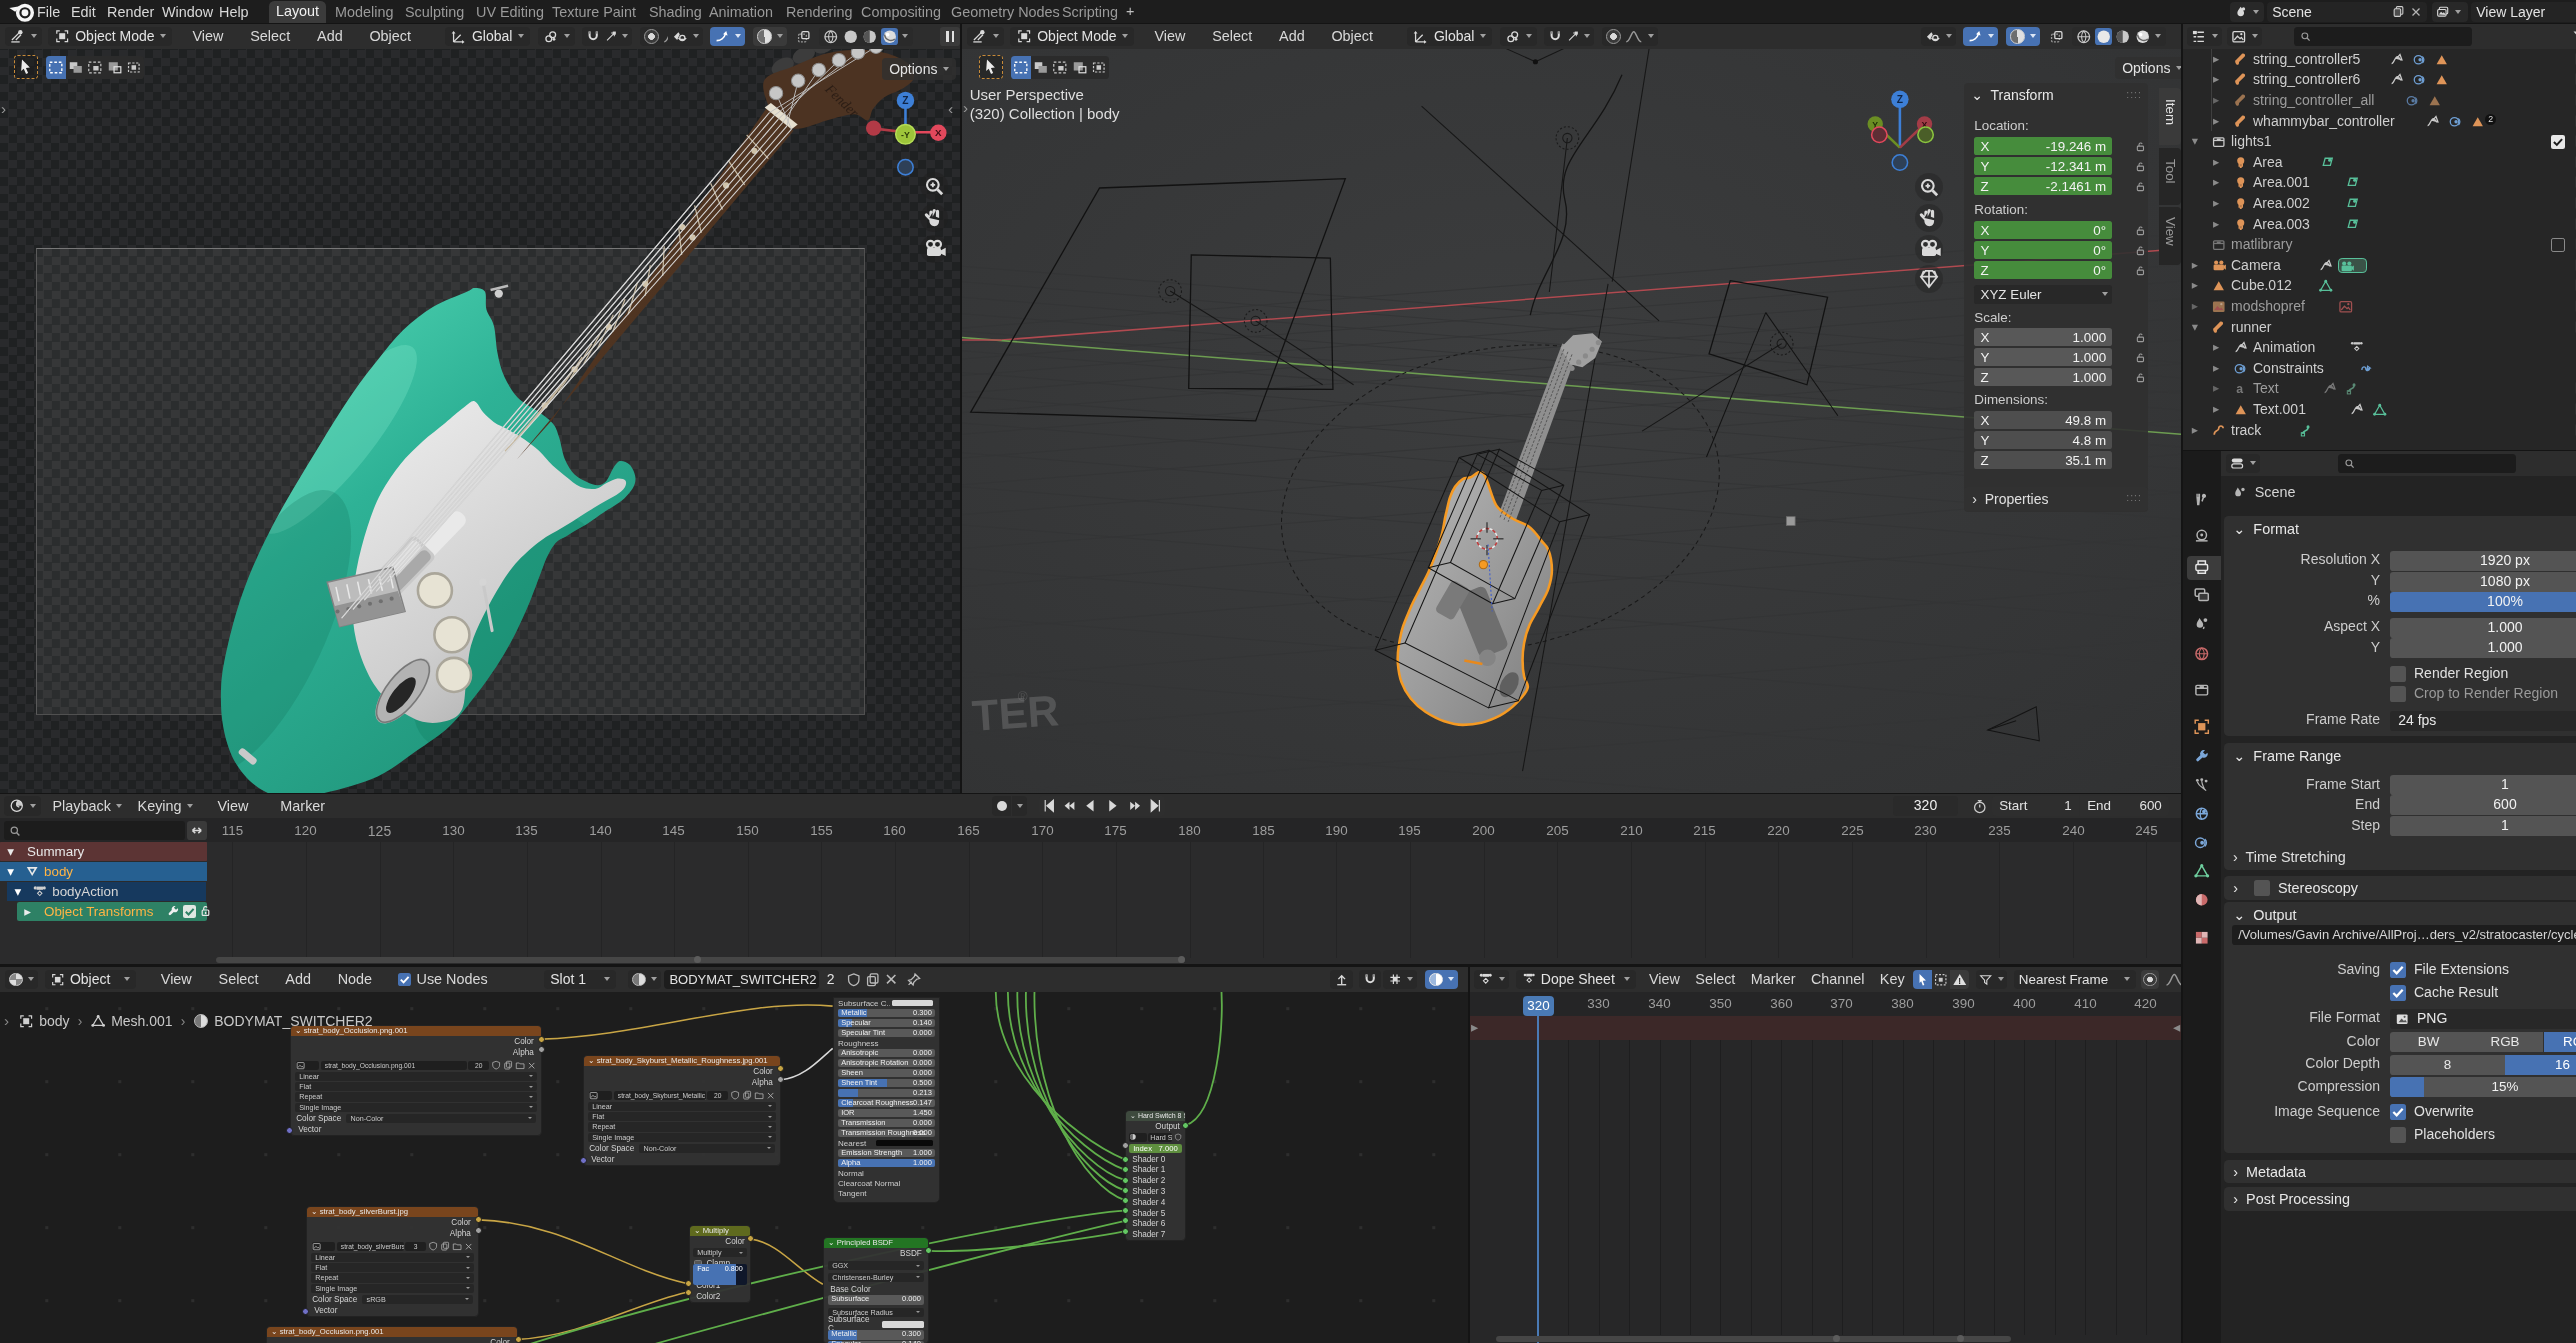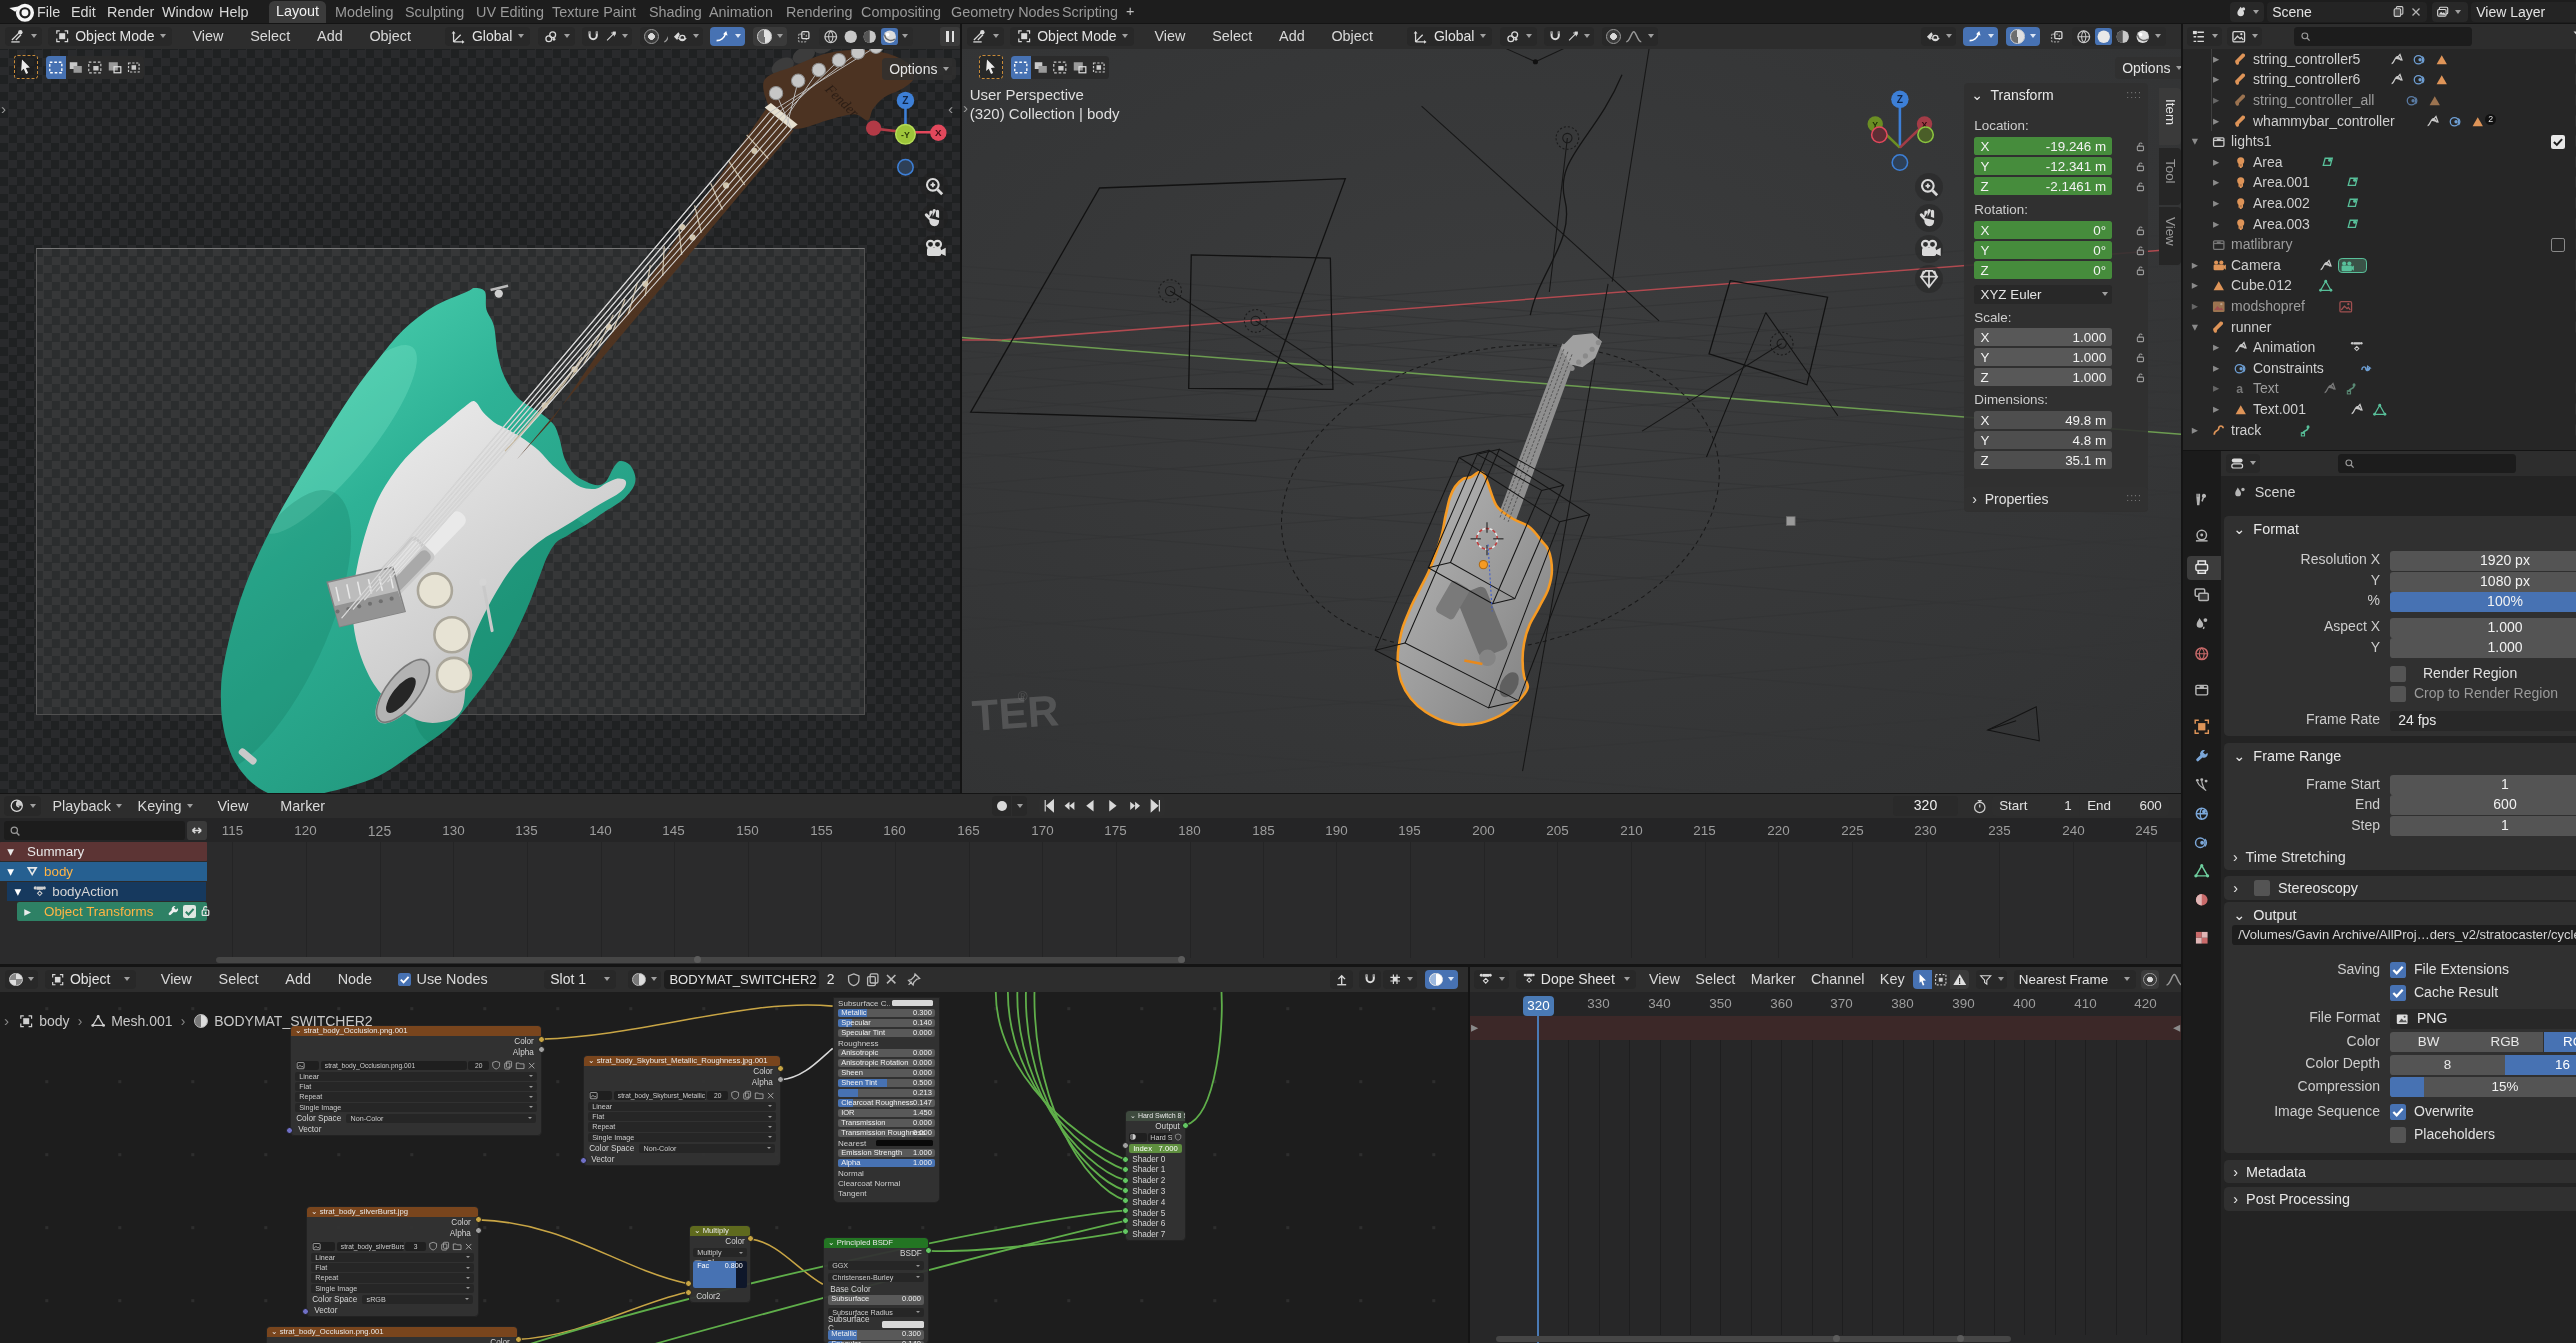--- a/index.html
+++ b/index.html
@@ -1378,21 +1378,21 @@
 
     <div class="abs node" style="left:689px;top:258px;width:62px;">
       <div class="nhead" style="background:#5f6a1e;">⌄ Multiply</div>
       <div class="nrow" style="justify-content:flex-end;padding-right:5.2px;">Color</div>
       <div class="ndrop" style="margin:1px 3.1px;">Multiply<span class="chevt"></span></div>
       <div class="nrow" style="padding:0 4.1px;">
           <span style="width:8.2px;height:8.2px;background:#565656;border:0.8px solid #777;border-radius:1.5px;display:inline-block;"></span>
           <span style="margin-left:4.1px;">Clamp</span>
         </div>
       <div class="nrow" style="padding:0 3.1px;">
-          <span style="flex:1;background:#0f172a;border-radius:2.1px;height:27px;position:relative;color:#fff;">
+          <span style="flex:1;background:#0f172a;border-radius:2.1px;height:21px;position:relative;color:#fff;">
             <span class="abs" style="left:0;top:0;bottom:0;width:80%;background:#4772b3;border-radius:2.1px 0 0 2.1px;"></span>
             <span class="abs" style="left:4.1px;top:0;font-size:7.2px;">Fac</span>
             <span class="abs" style="right:4.1px;top:0;font-size:7.2px;">0.800</span>
           </span>
         </div>
       <div class="nrow" style="padding-left:6.2px;">Color1</div>
       <div class="nrow" style="padding-left:6.2px;">Color2</div>
     </div>
 
     <div class="abs node" style="left:823px;top:270px;width:106px;height:107px;">
@@ -2236,21 +2236,21 @@
       <div class="abs" style="left:207px;top:100px;width:230px;height:19.6px;background:#545454;border-radius:3.1px;color:#f2f2f2;font-size:14px;text-align:center;line-height:19.6px;">1920 px</div>
       <div class="abs" style="left:0;top:121px;width:197px;text-align:right;color:#cdcdcd;font-size:14px;">Y</div>
       <div class="abs" style="left:207px;top:121px;width:230px;height:19.6px;background:#545454;border-radius:3.1px;color:#f2f2f2;font-size:14px;text-align:center;line-height:19.6px;">1080 px</div>
       <div class="abs" style="left:0;top:141px;width:197px;text-align:right;color:#cdcdcd;font-size:14px;">%</div>
       <div class="abs" style="left:207px;top:141px;width:230px;height:19.6px;background:#4772b3;border-radius:3.1px;color:#f2f2f2;font-size:14px;text-align:center;line-height:19.6px;">100%</div>
       <div class="abs" style="left:0;top:167px;width:197px;text-align:right;color:#cdcdcd;font-size:14px;">Aspect X</div>
       <div class="abs" style="left:207px;top:167px;width:230px;height:19.6px;background:#545454;border-radius:3.1px;color:#f2f2f2;font-size:14px;text-align:center;line-height:19.6px;">1.000</div>
       <div class="abs" style="left:0;top:188px;width:197px;text-align:right;color:#cdcdcd;font-size:14px;">Y</div>
       <div class="abs" style="left:207px;top:187px;width:230px;height:19.6px;background:#545454;border-radius:3.1px;color:#f2f2f2;font-size:14px;text-align:center;line-height:19.6px;">1.000</div>
       <span class="abs" style="left:207px;top:215px;width:16px;height:16px;background:#545454;border-radius:2.6px;"></span>
-      <div class="abs" style="left:231px;top:214px;color:#e0e0e0;font-size:14px;margin-left:9px;">Render Region</div>
+      <div class="abs" style="left:231px;top:214px;color:#e0e0e0;font-size:14px;">Render Region</div>
       <span class="abs" style="left:207px;top:235px;width:16px;height:16px;background:#545454;border-radius:2.6px;"></span>
       <div class="abs" style="left:231px;top:234px;color:#9a9a9a;font-size:14px;">Crop to Render Region</div>
       <div class="abs" style="left:0;top:260px;width:197px;text-align:right;color:#cdcdcd;font-size:14px;">Frame Rate</div>
       <div class="abs" style="left:207px;top:260px;width:230px;height:19.6px;background:#282828;border-radius:3.1px;color:#e8e8e8;font-size:14px;">
         <span class="abs" style="left:8.2px;top:1px;">24 fps</span>
       </div>
       <div class="abs" style="left:41px;top:292px;width:405px;height:127px;background:#303030;border-radius:4.6px;">
   <div class="abs" style="left:9.3px;top:5.2px;color:#e8e8e8;font-size:14.4px;">⌄&nbsp; Frame Range</div>
 
 </div>

